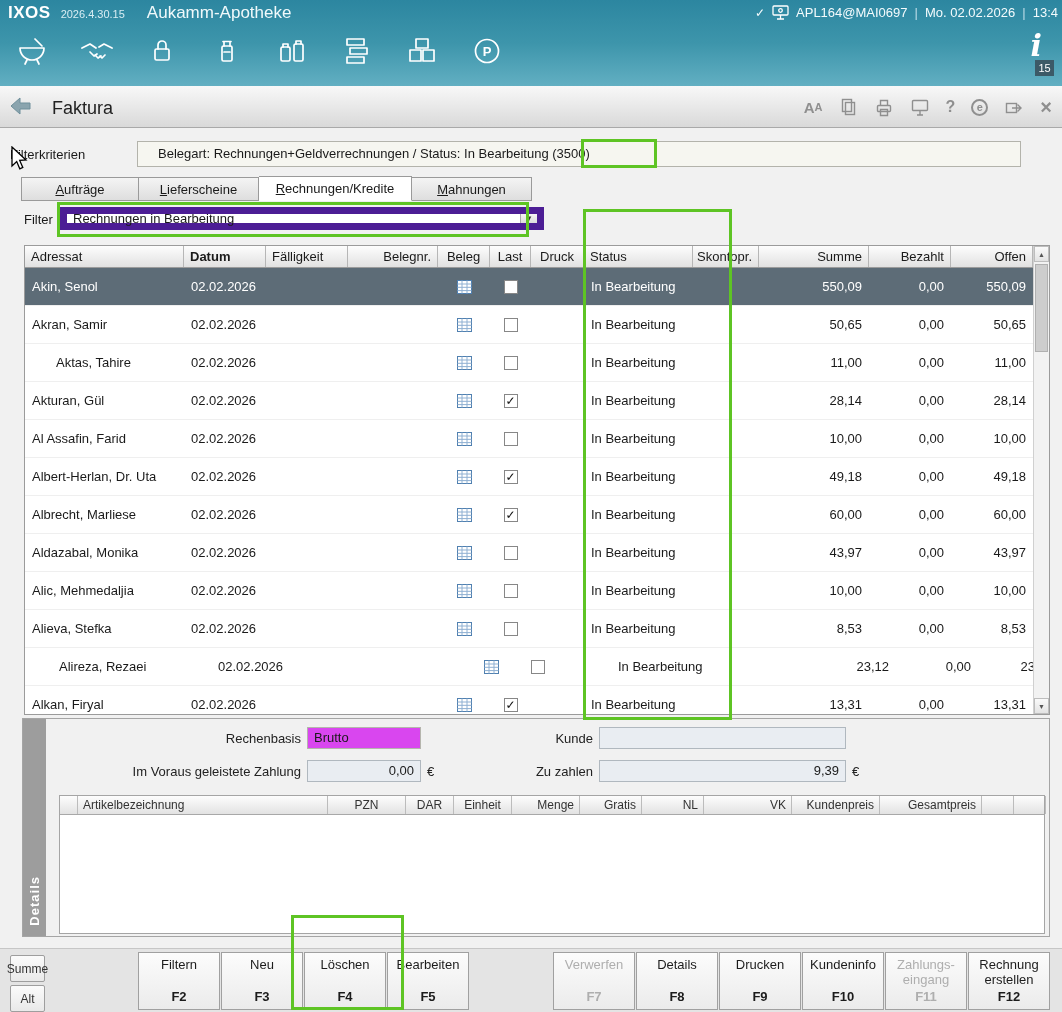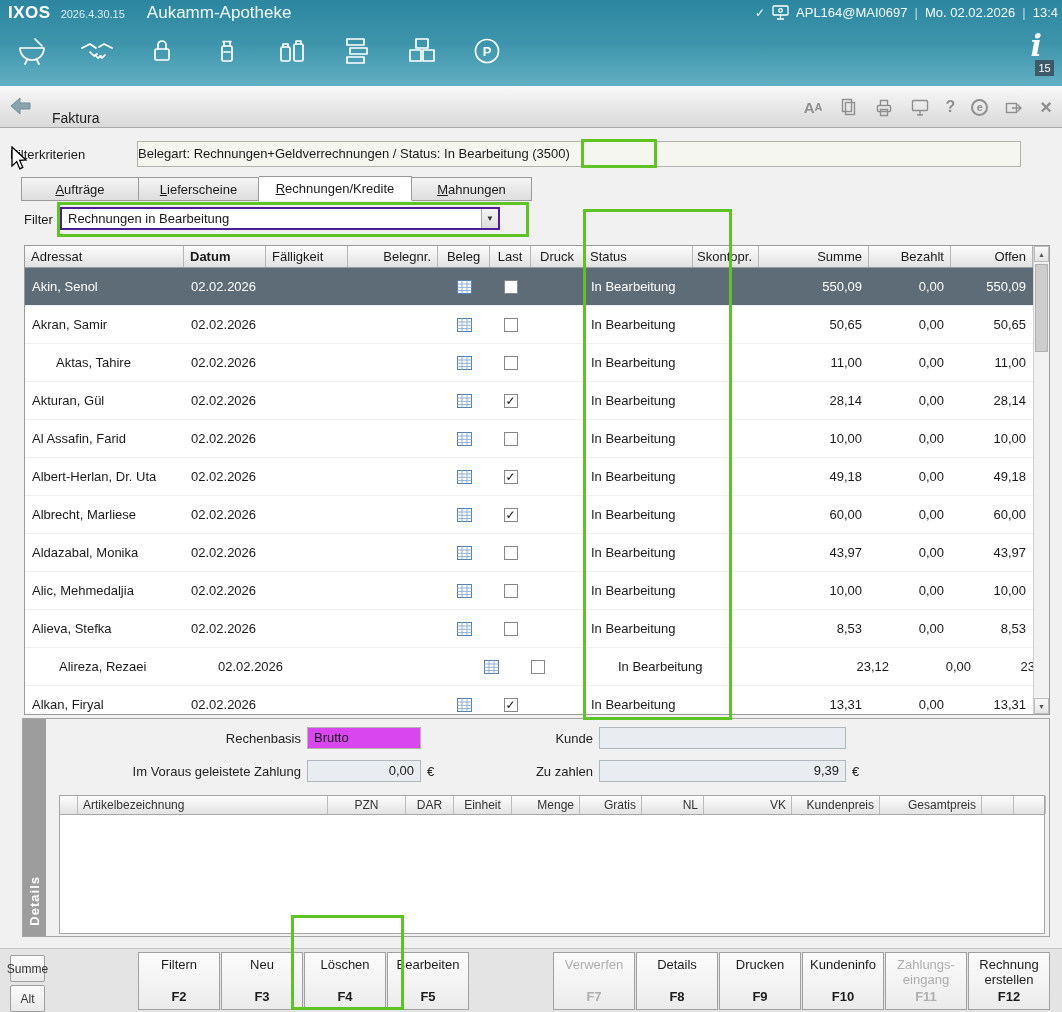--- a/index.html
+++ b/index.html
@@ -21,42 +21,42 @@
 .appicon svg{stroke:#fff;fill:none;stroke-width:1.7;stroke-linecap:round;stroke-linejoin:round}
 #infoicon{right:20px;top:28px;color:#fff}
 #infoicon span{font-family:"DejaVu Serif",serif;font-style:italic;font-weight:bold;font-size:30px}
 #infobadge{right:8px;top:60px;width:19px;height:16px;background:#3c5a67;color:#fff;font-size:11px;
   display:flex;align-items:center;justify-content:center}
 
 
 #toolbar{left:0;top:86px;width:1062px;height:42px;
   background:linear-gradient(#f8f8f8,#d9d9d9);border-bottom:1px solid #a9a9a9}
 #back-btn{left:8px;top:9px;width:28px;height:24px;cursor:pointer}
-#module-title{left:52px;top:24px;font-size:14px;color:#222}
+#module-title{left:52px;top:12px;font-size:18px;color:#222}
 #toolbar-icons{right:10px;top:8px;display:flex;align-items:center;gap:16px;height:26px}
 .ticon{color:#8f8f8f;display:flex;align-items:center;justify-content:center}
 .ticon svg{stroke:#8f8f8f;fill:none;stroke-width:1.4}
 .ecirc{width:17px;height:17px;border:2px solid #8f8f8f;border-radius:50%;font-size:11px;font-weight:bold;
   display:flex;align-items:center;justify-content:center}
 
 
 #fk-label{left:10px;top:147px;font-size:13px}
 #fk-field{left:137px;top:141px;width:884px;height:26px;background:#f6f6f0;border:1px solid #b3b3ab;
-  font-size:13px;line-height:24px;padding-left:0;white-space:nowrap;overflow:hidden}
+  font-size:13px;line-height:24px;padding-left:20px;white-space:nowrap;overflow:hidden}
 
 
 #tabs{left:21px;top:176px;display:flex;height:25px;align-items:flex-end}
 .tab{height:24px;border:1px solid #9a9a9a;border-left-width:0;background:linear-gradient(#f4f4f4,#dedede);
   font-size:13px;display:flex;align-items:center;justify-content:center;cursor:pointer}
 .tab:first-child{border-left-width:1px}
 .tab.active{background:#fff;height:25px;border-bottom-color:#fff;z-index:2}
 
 
 #filter-label{left:24px;top:212px;font-size:13px}
-#filter-combo{left:60px;top:207px;width:440px;height:23px;background:#fff;border:2px solid #4c1d95;
+#filter-combo{left:60px;top:207px;width:484px;height:23px;background:#fff;border:7px solid #4c1d95;
   display:flex;align-items:center}
 #filter-combo .combo-text{flex:1;padding-left:6px;font-size:13px;white-space:nowrap;overflow:hidden}
 #filter-combo .combo-arrow{width:17px;height:100%;border-left:1px solid #a9a9a9;
   background:linear-gradient(#f5f5f5,#dcdcdc);font-size:8px;color:#333;
   display:flex;align-items:center;justify-content:center}
 
 
 #grid{left:24px;top:245px;width:1026px;height:470px;background:#fff;border:1px solid #9b9b9b}
 #grid-header{display:flex;height:22px;width:1008px;background:linear-gradient(#fdfdfd,#e1e1e1);
   border-bottom:1px solid #9b9b9b}

